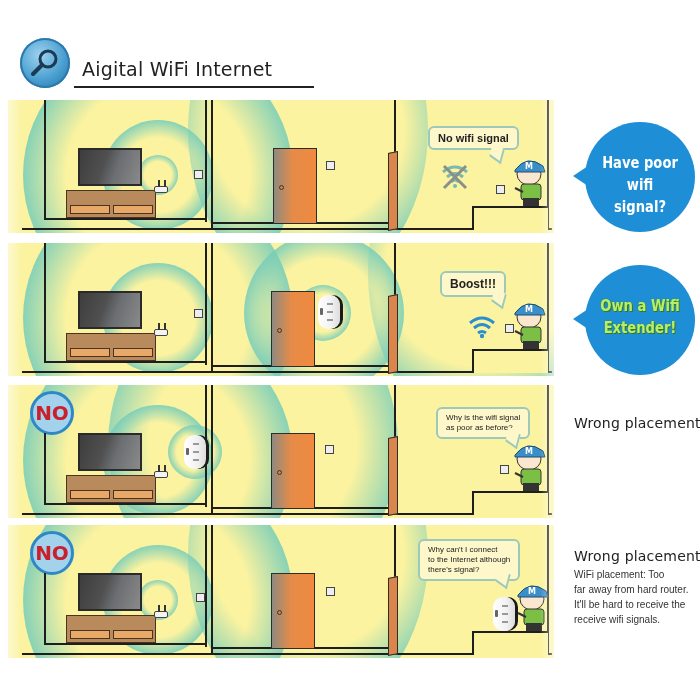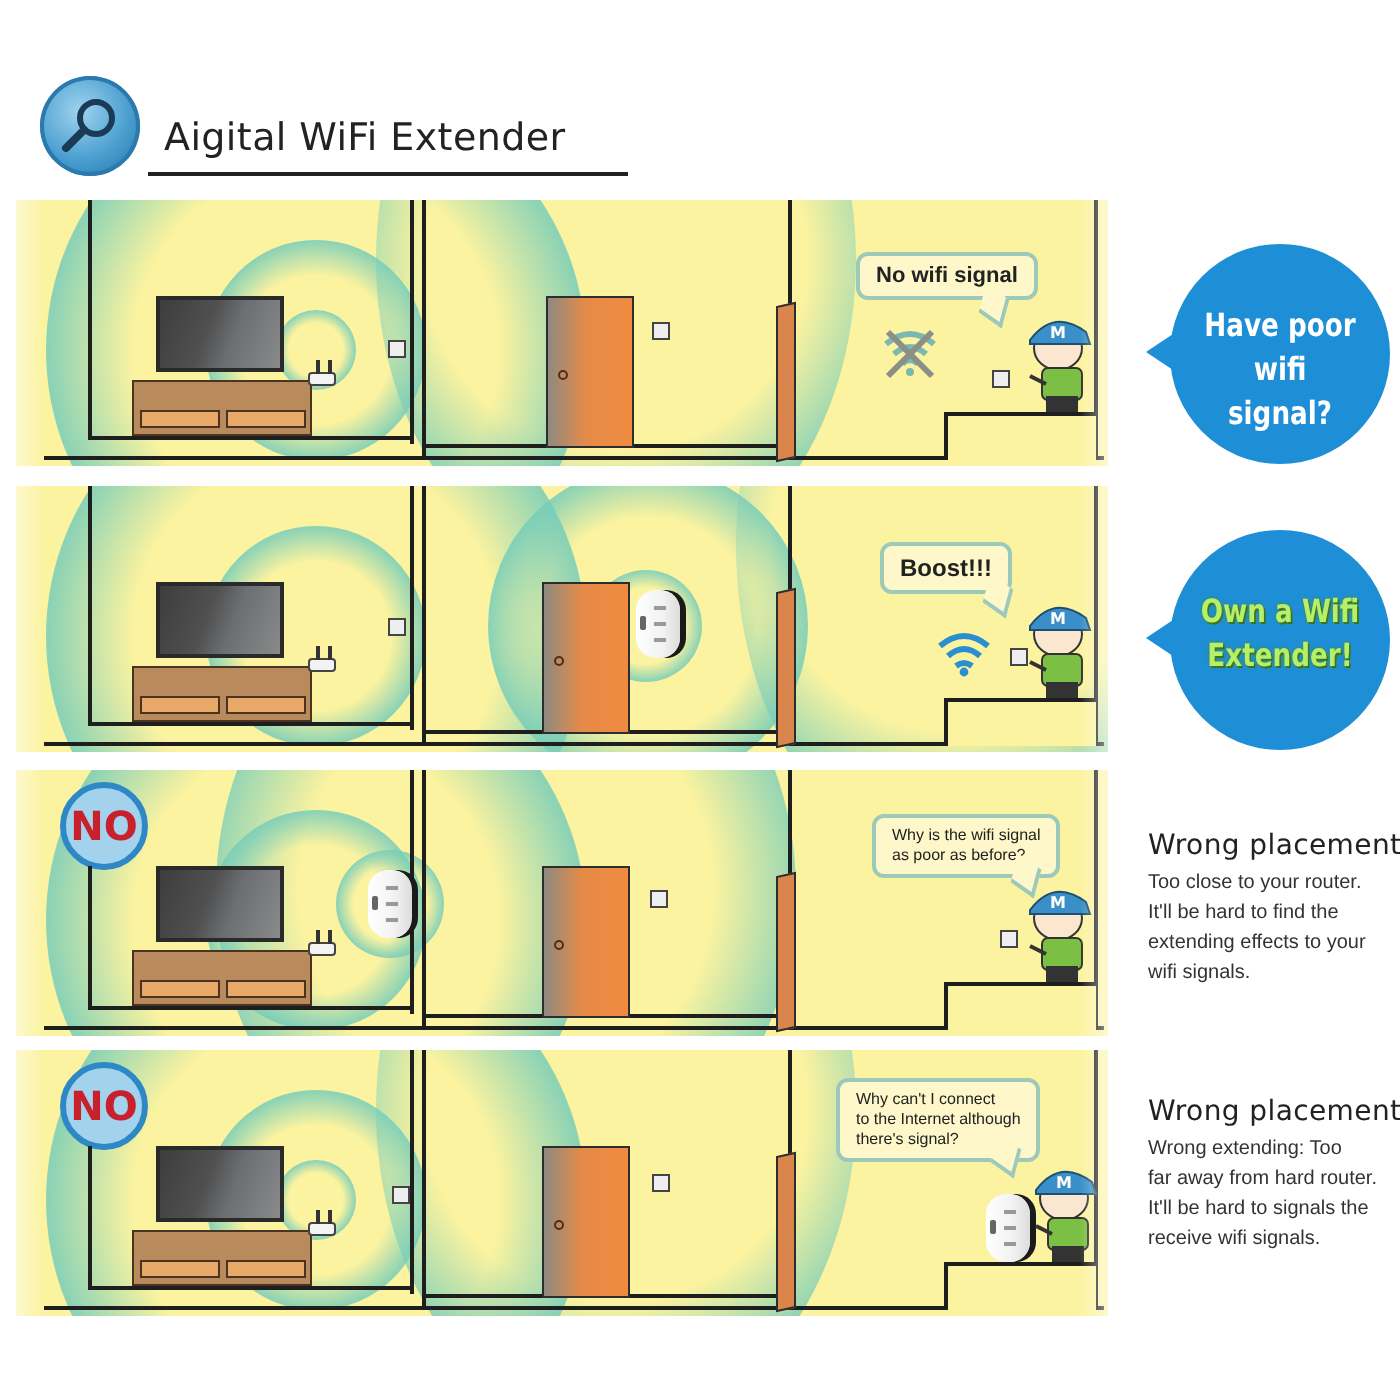--- a/index.html
+++ b/index.html
@@ -100,21 +100,21 @@
 </head>
 <body>
 
 <div class="header">
   <div class="search-badge">
     <svg width="34" height="34" viewBox="0 0 34 34">
       <circle cx="20" cy="13" r="8" fill="none" stroke="#1b3a55" stroke-width="3"></circle>
       <line x1="14" y1="19" x2="5" y2="28" stroke="#1b3a55" stroke-width="4" stroke-linecap="round"></line>
     </svg>
   </div>
-  <div class="title">Aigital WiFi Extender</div>
+  <div class="title">Aigital WiFi Internet</div>
   <div class="title-underline"></div>
 </div>
 
 <div class="panel" style="top:100px;">
   <div class="ring" style="left:15px; top:-60px; width:270px; height:270px;"></div>
   <div class="ring" style="left:95px; top:20px; width:110px; height:110px;"></div>
   <div class="ring" style="left:130px; top:55px; width:40px; height:40px;"></div>
   <div class="ring" style="left:180px; top:-130px; width:240px; height:320px;"></div>
 
   <div class="wall" style="left:36px; top:0; width:2px; height:118px;"></div>
@@ -288,26 +288,20 @@
     <text x="20" y="17" font-size="8" fill="#fff" font-weight="bold" font-family="DejaVu Sans, sans-serif">M</text>
     <rect x="16" y="32" width="20" height="16" rx="3" fill="#7cbf45" stroke="#333" stroke-width="1"></rect>
     <rect x="18" y="46" width="16" height="8" fill="#333"></rect>
     <line x1="10" y1="36" x2="18" y2="40" stroke="#333" stroke-width="2"></line>
   </svg>
   <div class="edge-fade"></div>
 </div>
 
 <div class="note" style="top:415px;">
   <div class="h">Wrong placement:</div>
-  <div class="p">
-    <div>Too close to your router.</div>
-    <div>It'll be hard to find the</div>
-    <div>extending effects to your</div>
-    <div>wifi signals.</div>
-  </div>
 </div>
 
 <div class="panel" style="top:525px;">
   <div class="ring" style="left:15px; top:-60px; width:270px; height:270px;"></div>
   <div class="ring" style="left:95px; top:20px; width:110px; height:110px;"></div>
   <div class="ring" style="left:130px; top:55px; width:40px; height:40px;"></div>
   <div class="ring" style="left:180px; top:-130px; width:240px; height:320px;"></div>
 
   <div class="no-badge" style="left:22px; top:6px;">NO</div>
 
@@ -354,18 +348,18 @@
     <rect x="16" y="32" width="20" height="16" rx="3" fill="#7cbf45" stroke="#333" stroke-width="1"></rect>
     <rect x="18" y="46" width="16" height="8" fill="#333"></rect>
     <line x1="10" y1="36" x2="18" y2="40" stroke="#333" stroke-width="2"></line>
   </svg>
   <div class="edge-fade"></div>
 </div>
 
 <div class="note" style="top:548px;">
   <div class="h">Wrong placement:</div>
   <div class="p">
-    <div>Wrong extending: Too</div>
+    <div>WiFi placement: Too</div>
     <div>far away from hard router.</div>
-    <div>It'll be hard to signals the</div>
+    <div>It'll be hard to receive the</div>
     <div>receive wifi signals.</div>
   </div>
 </div>
 
 </body></html>

